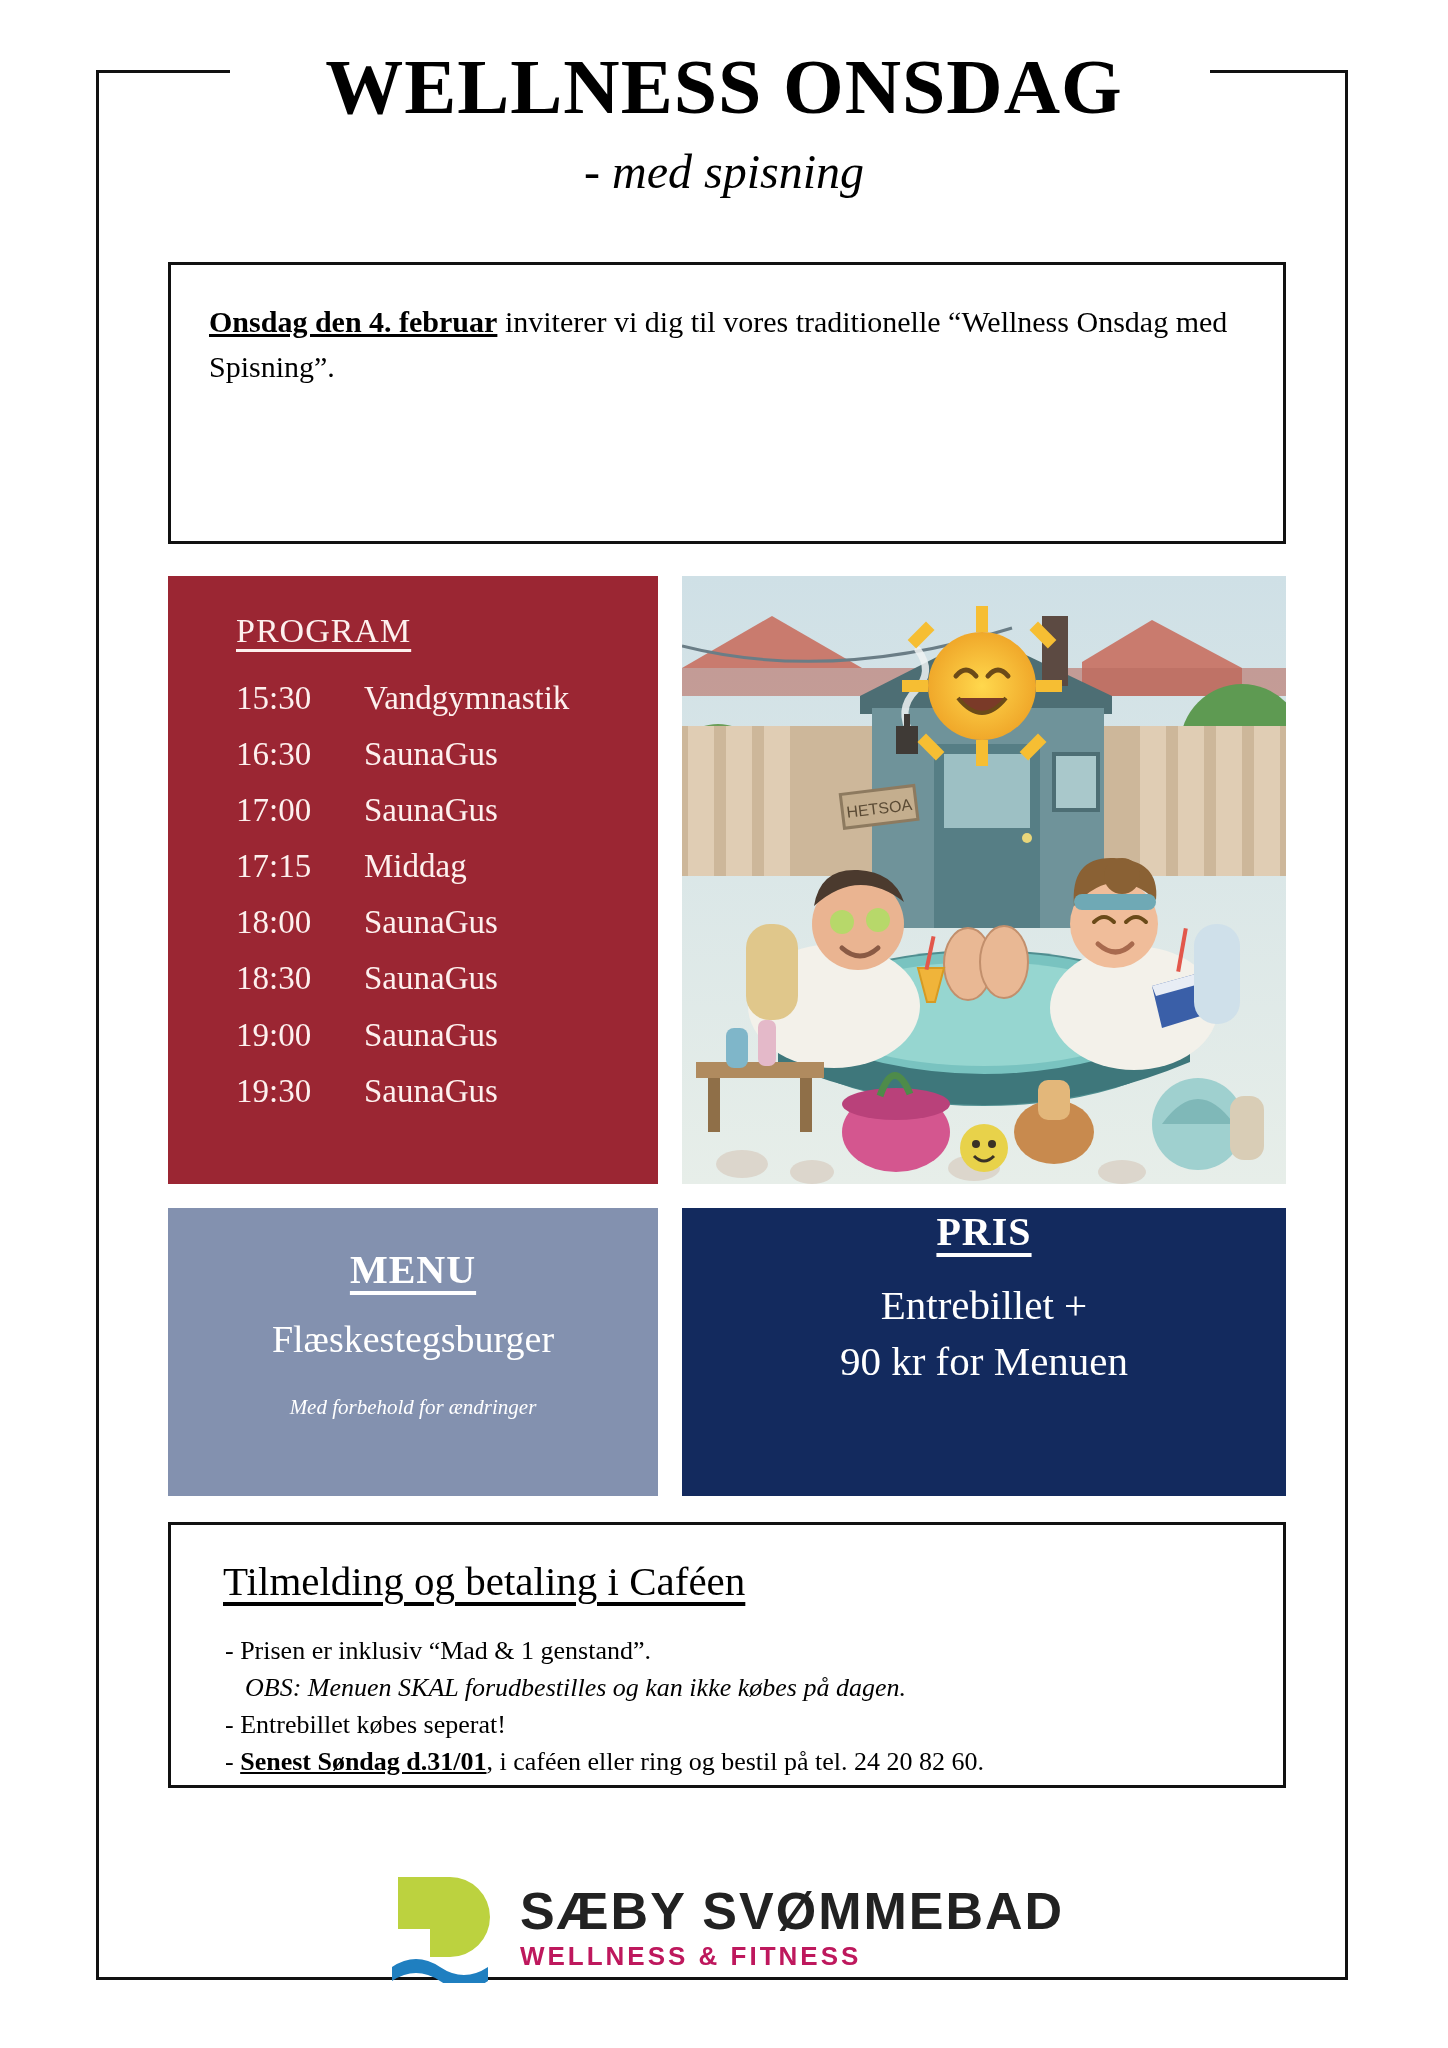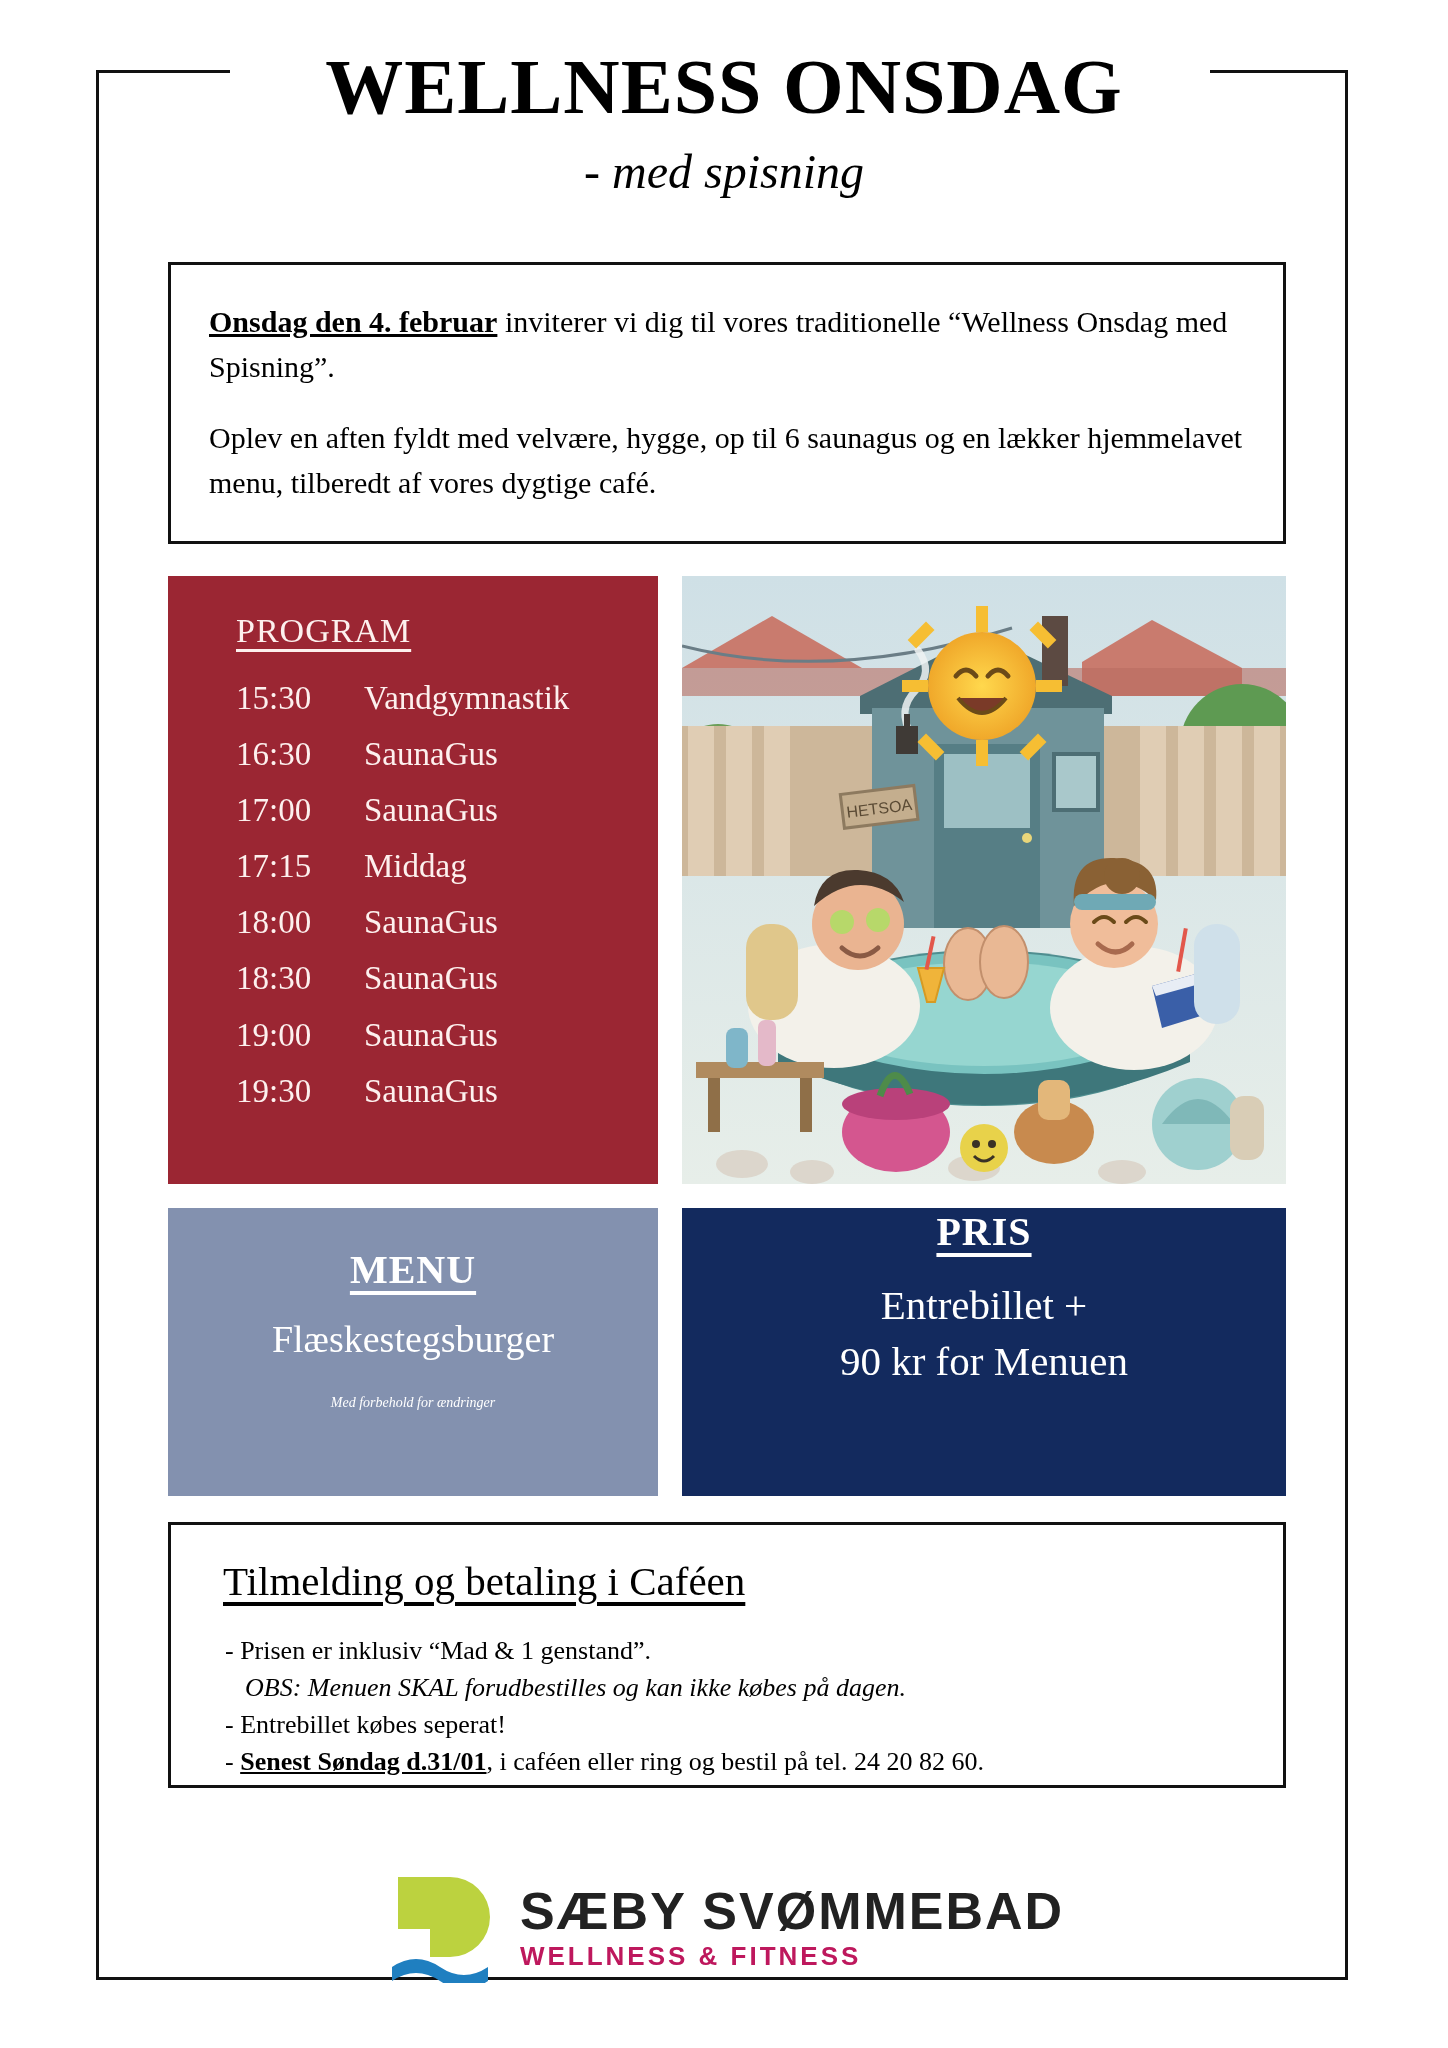--- a/index.html
+++ b/index.html
@@ -67,21 +67,21 @@
   .menu{
     position:absolute;left:168px;top:1208px;width:490px;height:288px;
     background:#8391af;color:#ffffff;box-sizing:border-box;
     padding-top:38px;text-align:center;
   }
   .menu-heading{
     font-size:40px;font-weight:700;letter-spacing:1px;
     text-decoration:underline;text-underline-offset:8px;
   }
   .menu-item{font-size:38px;margin-top:24px;}
-  .menu-note{font-size:14px;font-style:italic;margin-top:34px;}
+  .menu-note{font-size:21px;font-style:italic;margin-top:34px;}
 
   
   .price{
     position:absolute;left:682px;top:1208px;width:604px;height:288px;
     background:#132a5e;color:#ffffff;box-sizing:border-box;
     text-align:center;
   }
   .price-heading{
     font-size:40px;font-weight:700;letter-spacing:1px;
     text-decoration:underline;text-underline-offset:8px;
@@ -125,21 +125,20 @@
 <div class="poster">
 
   <div class="frame"></div>
   <div class="title-mask"></div>
 
   <div class="title">WELLNESS ONSDAG</div>
   <div class="subtitle">- med spisning</div>
 
   <div class="intro-box">
     <p class="intro-p"><span class="u-bold">Onsdag den 4. februar</span><span> inviterer vi dig til vores traditionelle “Wellness Onsdag med Spisning”.</span></p>
-    <p class="intro-p">Oplev en aften fyldt med velvære, hygge, op til 6 saunagus og en lækker hjemmelavet menu, tilberedt af vores dygtige café.</p>
   </div>
 
   <div class="program">
     <div class="program-heading">PROGRAM</div>
     <div class="prow">
         <span class="ptime">15:30</span>
         <span class="pname">Vandgymnastik</span>
       </div>
     <div class="prow">
         <span class="ptime">16:30</span>

